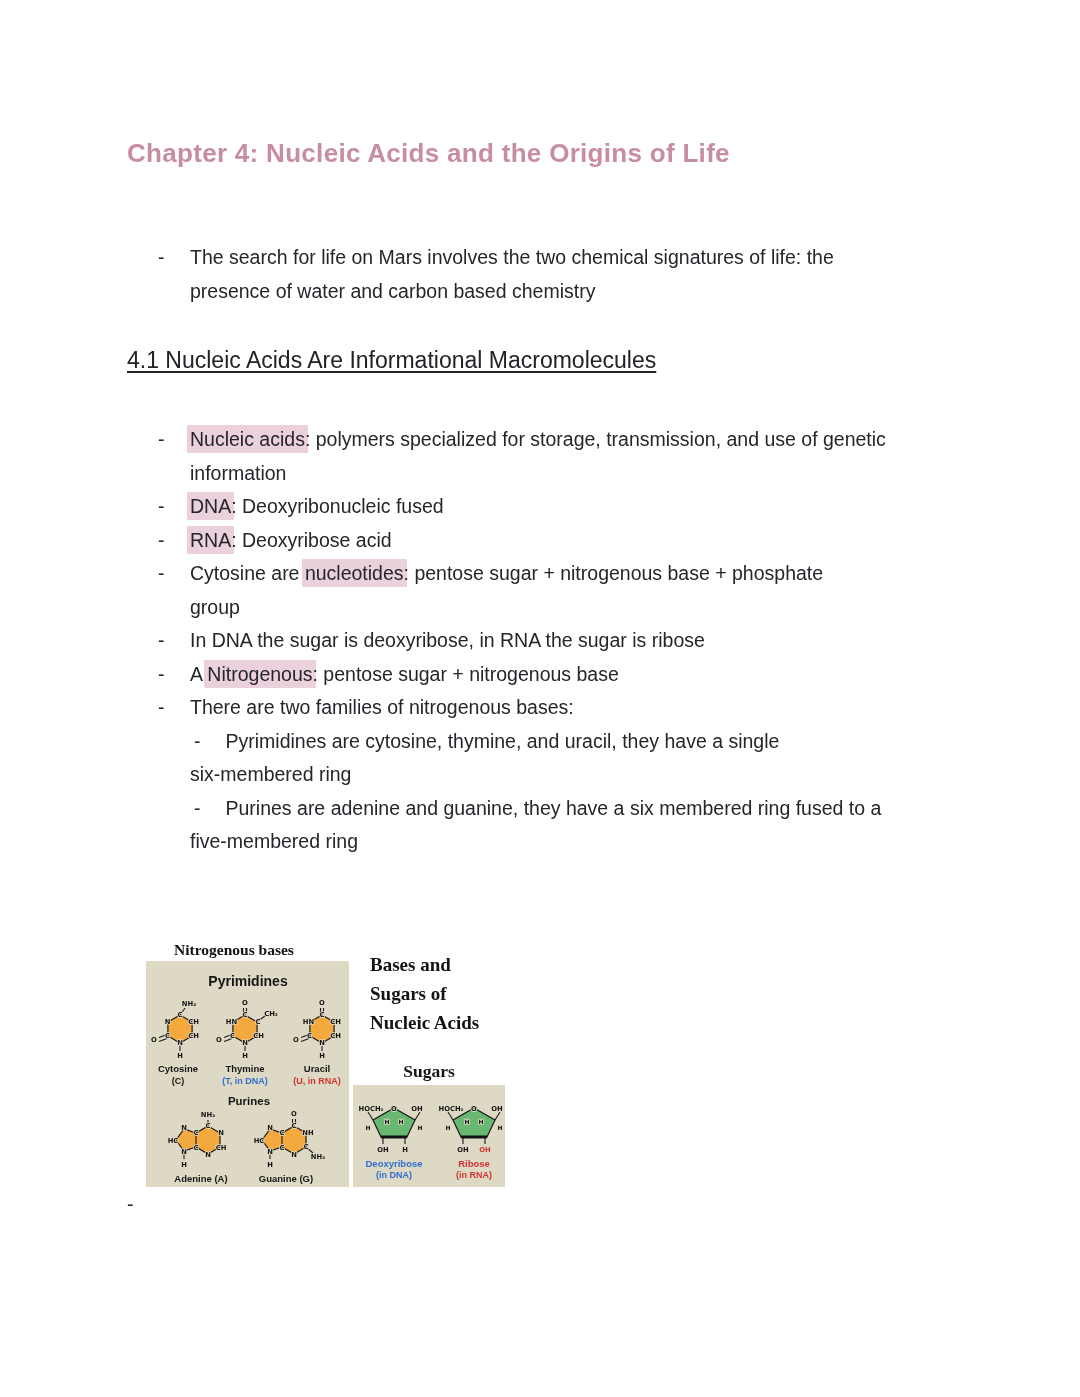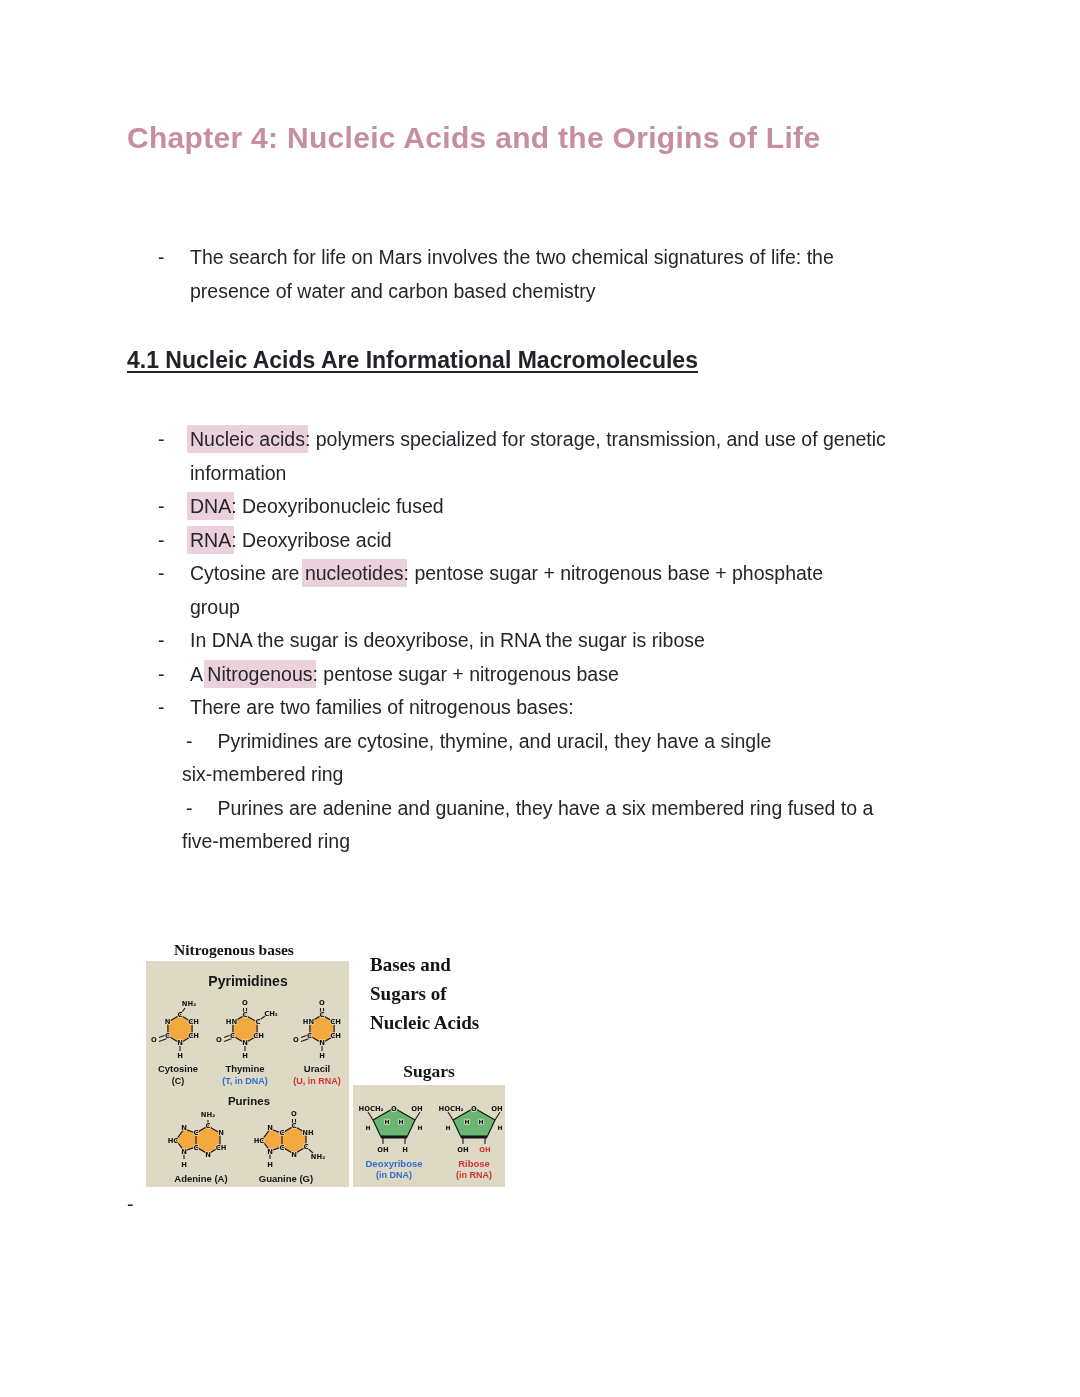--- a/index.html
+++ b/index.html
@@ -1,28 +1,28 @@
 <!DOCTYPE html>
 <html><head>
 <meta charset="utf-8">
 <style>
   html,body{margin:0;padding:0;background:#fff;}
   .page{position:relative;width:1080px;height:1397px;background:#ffffff;overflow:hidden;
         font-family:"Liberation Sans",sans-serif;color:#25262b;}
-  .doc-title{position:absolute;left:127px;top:121px;font-size:30px;font-weight:700;
+  .doc-title{position:absolute;left:127px;top:138px;font-size:26px;font-weight:700;
              color:#c78da3;letter-spacing:.3px;white-space:nowrap;}
-  .section-heading{position:absolute;left:127px;top:347px;font-size:23px;font-weight:700;
+  .section-heading{position:absolute;left:127px;top:347px;font-size:23px;font-weight:400;
                    color:#212227;text-decoration:underline;text-underline-offset:3px;white-space:nowrap;}
   .blist{position:absolute;font-size:19.5px;line-height:33.5px;color:#25262b;}
   #intro-list{left:158px;top:241px;width:800px;}
   #section-list{left:158px;top:423px;width:810px;}
   .brow{display:flex;}
   .brow .dash{flex:0 0 32px;}
   .brow .btext{flex:1;white-space:pre-wrap;}
-  .brow.sub{display:block;margin-left:24px;}
+  .brow.sub{display:block;margin-left:32px;}
   .brow.sub .dash{display:inline;margin-left:4px;margin-right:25px;}
   .brow.sub .btext{white-space:pre-wrap;}
   .hl{background:#ead1dc;padding:3px 3px;margin:-3px -3px;border-radius:1px;}
   .trailing-dash{position:absolute;left:127px;top:1188px;font-size:19.5px;line-height:33.5px;}
   .figure{position:absolute;left:144px;top:934px;width:372px;height:256px;}
   .fig-svg{fill:#141414;}
   .fserif{font-family:"Liberation Serif",serif;font-weight:700;}
   .fsans{font-family:"Liberation Sans",sans-serif;font-weight:700;}
   .atom{font-family:"DejaVu Sans",sans-serif;font-weight:700;font-size:6.8px;
         text-anchor:middle;dominant-baseline:middle;

